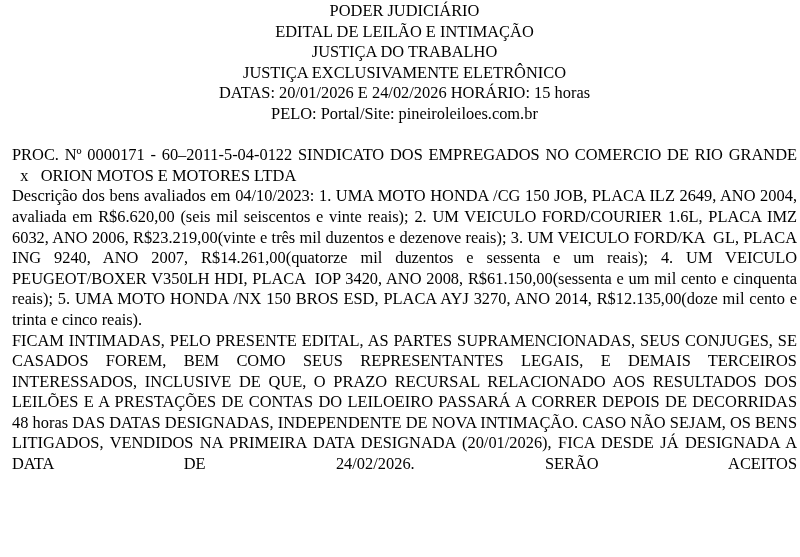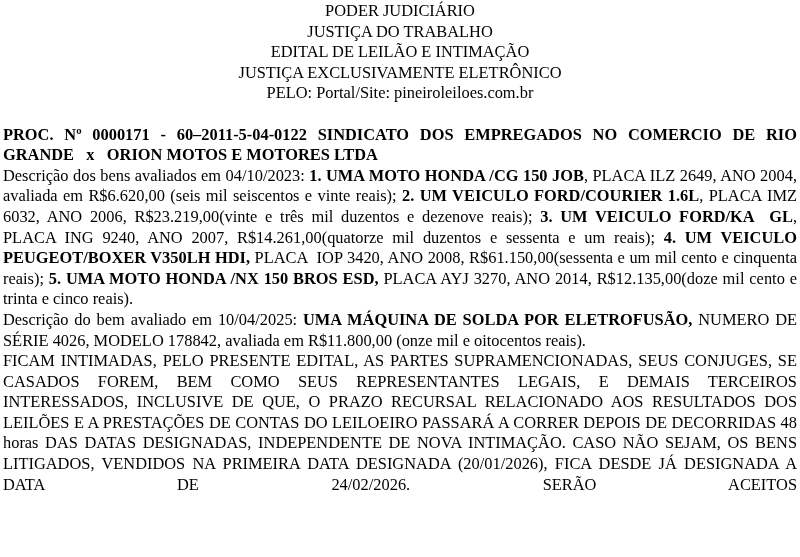--- a/index.html
+++ b/index.html
@@ -6,48 +6,48 @@
   body {
     width: 800px;
     height: 557px;
     overflow: hidden;
     background: #ffffff;
     color: #000000;
     font-family: "Liberation Serif", "DejaVu Serif", serif;
     font-size: 16.4px;
     line-height: 20.6px;
   }
-  .page { padding: 1px 3px 0 3px; }
+  .page { padding: 1px 3px 0 12px; }
   .doc-header { text-align: center; }
   .hline { white-space: nowrap; }
   .spacer { height: 20.6px; }
   p { margin: 0; text-align: justify; }
   p.cut { text-align-last: justify; }
-  b, strong { font-weight: bold; }
+  b, strong { font-weight: normal; }
 </style>
 </head>
 <body>
 
 <div class="page">
 
   <header class="doc-header">
     <div class="hline">PODER JUDICIÁRIO</div>
+    <div class="hline">EDITAL DE LEILÃO E INTIMAÇÃO</div>
     <div class="hline">JUSTIÇA DO TRABALHO</div>
-    <div class="hline">EDITAL DE LEILÃO E INTIMAÇÃO</div>
     <div class="hline">JUSTIÇA EXCLUSIVAMENTE ELETRÔNICO</div>
+    <div class="hline">DATAS: 20/01/2026 E 24/02/2026 HORÁRIO: 15 horas</div>
     <div class="hline">PELO: Portal/Site: pineiroleiloes.com.br</div>
   </header>
 
   <div class="spacer"></div>
 
   <main>
 
     <p><b>PROC. Nº 0000171 - 60–2011-5-04-0122 SINDICATO DOS EMPREGADOS NO COMERCIO DE RIO GRANDE &nbsp;&nbsp;x &nbsp;&nbsp;ORION MOTOS E MOTORES LTDA</b></p>
 
     <p><span>Descrição dos bens avaliados em 04/10/2023: </span><b>1. UMA MOTO HONDA /CG 150 JOB</b><span>, PLACA ILZ 2649, ANO 2004, avaliada em R$6.620,00 (seis mil seiscentos e vinte reais); </span><b>2. UM VEICULO FORD/COURIER 1.6L</b><span>, PLACA IMZ 6032, ANO 2006, R$23.219,00(vinte e três mil duzentos e dezenove reais); </span><b>3. UM VEICULO FORD/KA &nbsp;GL</b><span>, PLACA ING 9240, ANO 2007, R$14.261,00(quatorze mil duzentos e sessenta e um reais); </span><b>4. UM VEICULO PEUGEOT/BOXER V350LH HDI,</b><span> PLACA &nbsp;IOP 3420, ANO 2008, R$61.150,00(sessenta e um mil cento e cinquenta reais); </span><b>5. UMA MOTO HONDA /NX 150 BROS ESD,</b><span> PLACA AYJ 3270, ANO 2014, R$12.135,00(doze mil cento e trinta e cinco reais).</span></p>
 
 
-    <p><span>Descrição do bem avaliado em 10/04/2025: </span><b>UMA MÁQUINA DE SOLDA POR ELETROFUSÃO,</b><span> NUMERO DE SÉRIE 4026, MODELO 178842, avaliada em R$11.800,00 (onze mil e oitocentos reais).</span></p>
 
     <p class="cut"><span>FICAM INTIMADAS, PELO PRESENTE EDITAL, AS PARTES SUPRAMENCIONADAS, SEUS CONJUGES, SE CASADOS FOREM, BEM COMO SEUS REPRESENTANTES LEGAIS, E DEMAIS TERCEIROS INTERESSADOS, INCLUSIVE DE QUE, O PRAZO RECURSAL RELACIONADO AOS RESULTADOS DOS LEILÕES E A PRESTAÇÕES DE CONTAS DO LEILOEIRO PASSARÁ A CORRER DEPOIS DE DECORRIDAS 48 horas DAS DATAS DESIGNADAS, INDEPENDENTE DE NOVA INTIMAÇÃO. CASO NÃO SEJAM, OS BENS LITIGADOS, VENDIDOS NA PRIMEIRA DATA DESIGNADA (20/01/2026), FICA DESDE JÁ DESIGNADA A DATA DE 24/02/2026. SERÃO ACEITOS</span></p>
 
   </main>
 </div>
 
 </body></html>

